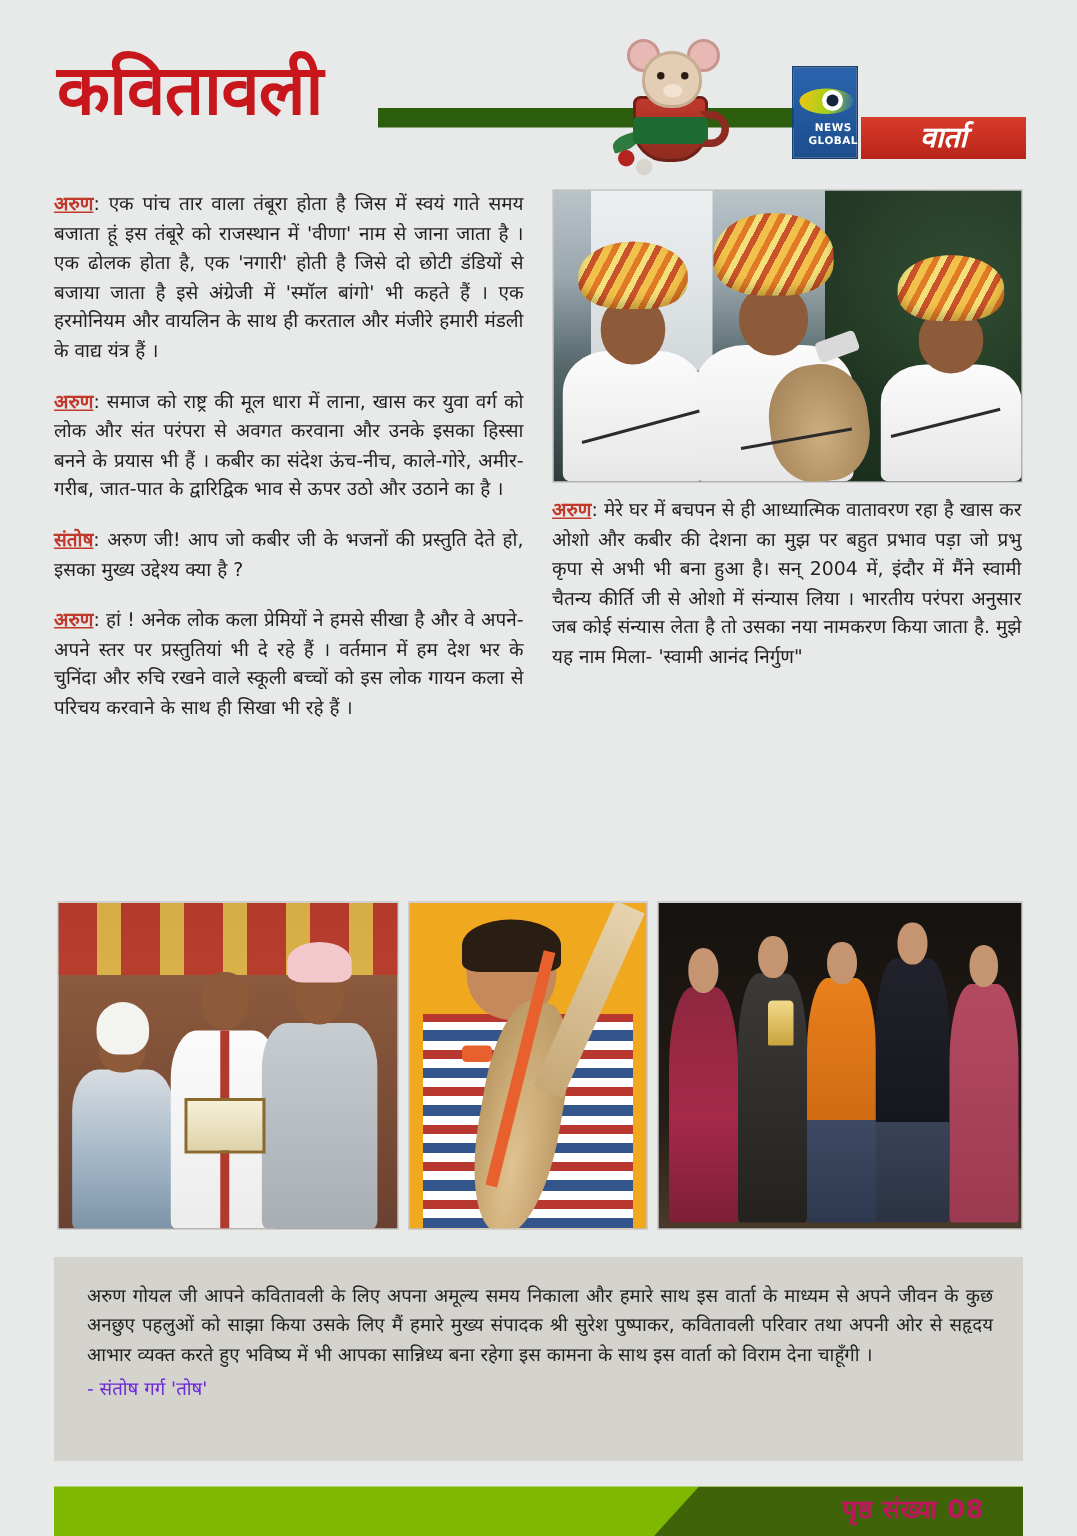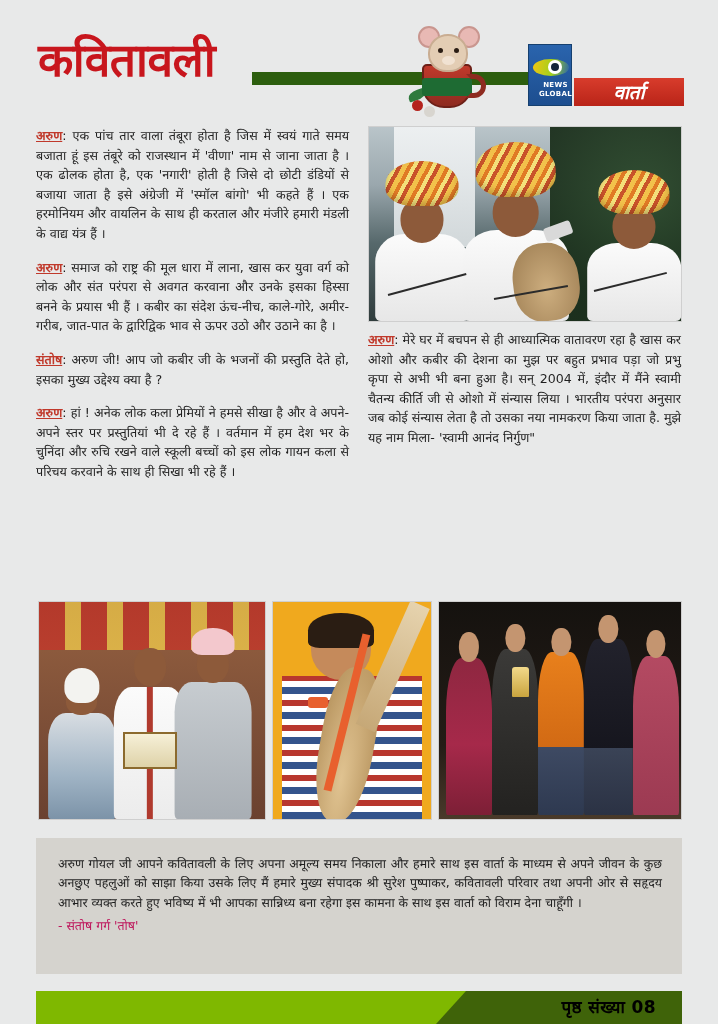--- a/index.html
+++ b/index.html
@@ -433,21 +433,21 @@
     font-size: 12.4px;
     line-height: 19.4px;
     color: #1f1f1f;
     text-align: justify;
     font-family: "DejaVu Sans", sans-serif;
   }
   .summary-signature {
     margin-top: 5px;
     font-size: 12.4px;
     line-height: 18px;
-    color: #be185d;
+    color: #6d28d9;
   }
 
   
   .footer {
     position: absolute;
     left: 36px;
     top: 991px;
     width: 646px;
     height: 33px;
   }
@@ -462,21 +462,21 @@
     right: 0; top: 0;
     width: 246px; height: 33px;
     background: #3f6309;
     clip-path: polygon(30px 0, 100% 0, 100% 100%, 0 100%);
   }
   .footer-page {
     position: absolute;
     right: 26px; top: 0;
     height: 33px;
     line-height: 33px;
-    color: #000000;
+    color: #be185d;
     font-size: 17px;
     font-weight: 700;
     letter-spacing: 0.4px;
     white-space: nowrap;
   }
 </style>
 </head>
 <body>
 
 <div class="page">

